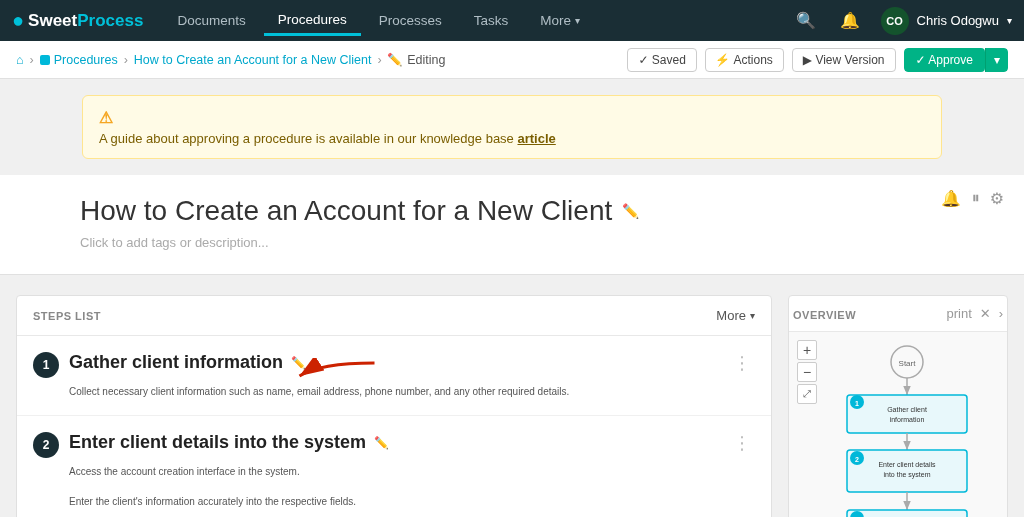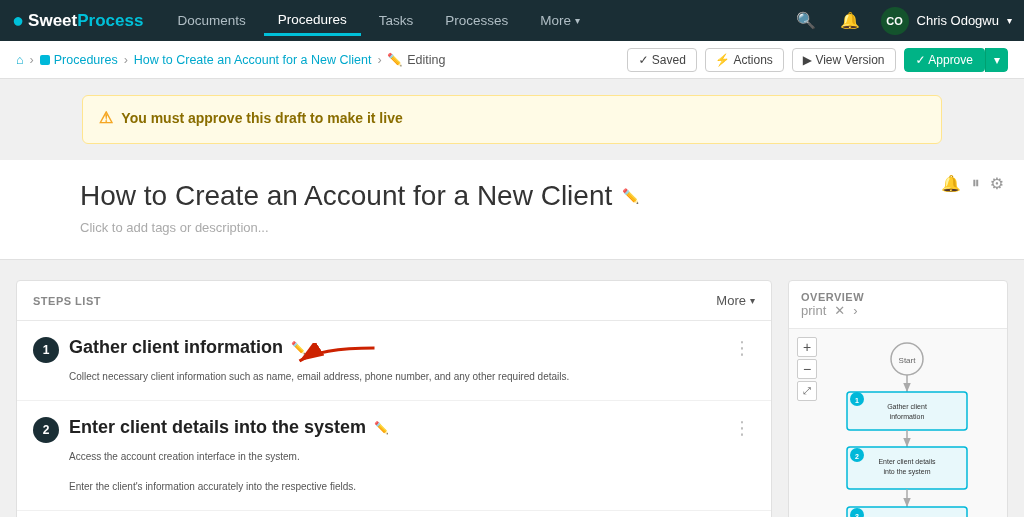--- a/index.html
+++ b/index.html
@@ -328,25 +328,24 @@
     .overview-panel {
       width: 220px;
       flex-shrink: 0;
       background: #fff;
       border: 1px solid #e0e0e0;
       border-radius: 4px;
       overflow: hidden;
     }
     .overview-header {
       display: flex;
-      align-items: flex-start;
+      align-items: flex-end;
       justify-content: space-between;
-      padding: 10px 12px;
+      padding: 10px 4px;
       border-bottom: 1px solid #e8e8e8;
-      flex-direction: column;
     }
     .overview-label {
       font-size: 11px;
       font-weight: 700;
       color: #888;
       letter-spacing: 0.5px;
       text-transform: uppercase;
     }
     .overview-header-actions {
       display: flex;
@@ -400,22 +399,22 @@
 
 <nav class="top-nav">
   <div class="logo-area">
     <span style="color:#00c0d9; font-size:20px; margin-right:4px;">●</span>
     <span class="logo-text">
       <span class="logo-sweet">Sweet</span><span class="logo-process">Process</span>
     </span>
   </div>
   <a class="nav-link">Documents</a>
   <a class="nav-link active">Procedures</a>
+  <a class="nav-link">Processes</a>
   <a class="nav-link">Tasks</a>
-  <a class="nav-link">Processes</a>
   <a class="nav-link">
     <span>More</span>
     <span style="font-size:10px;">▾</span>
   </a>
   <div class="nav-right">
     <button class="nav-icon-btn">🔍</button>
     <button class="nav-icon-btn">🔔</button>
     <div class="user-area">
       <div class="avatar">CO</div>
       <span>Chris Odogwu</span>
@@ -448,21 +447,24 @@
     </div>
   </div>
 </div>
 
 <div class="main-area">
 
   <div style="padding: 0 80px;">
     <div class="warning-banner">
       <div class="warning-title">
         <span class="warning-triangle">⚠</span>
-        <span>You must approve this draft to make it live</span>
+      </div>
+      <div class="warning-desc">
+        <span>A guide about approving a procedure is available in our knowledge base</span>
+        <a href="#">article</a>
       </div>
     </div>
   </div>
 
   <div class="doc-header-section">
     <div class="doc-toolbar-icons">
       <span class="doc-tool-icon">🔔</span>
       <span class="doc-tool-icon">⏸</span>
       <span class="doc-tool-icon">⚙</span>
     </div>

